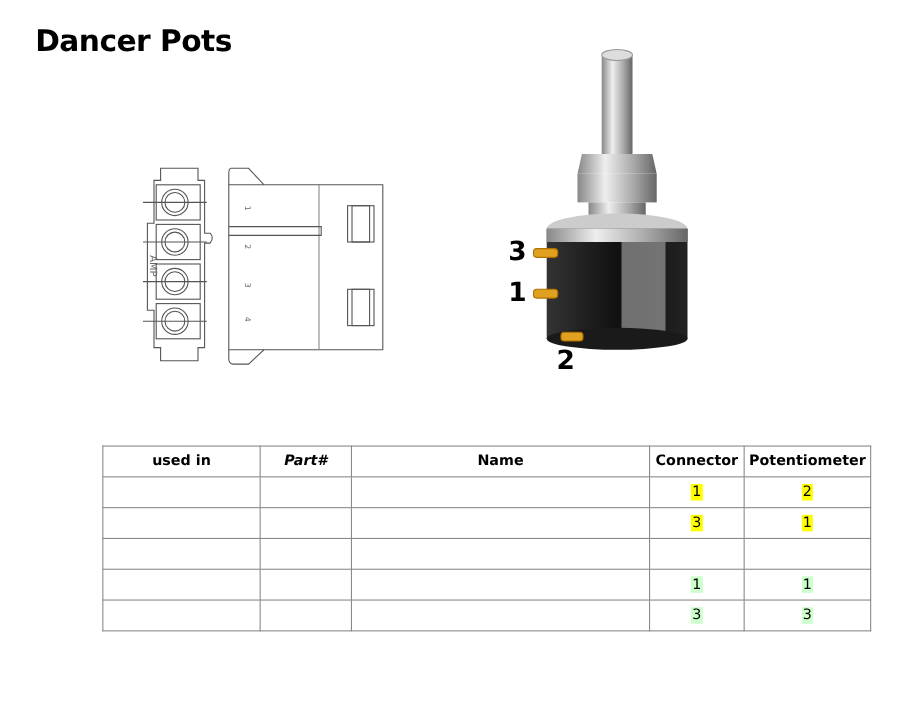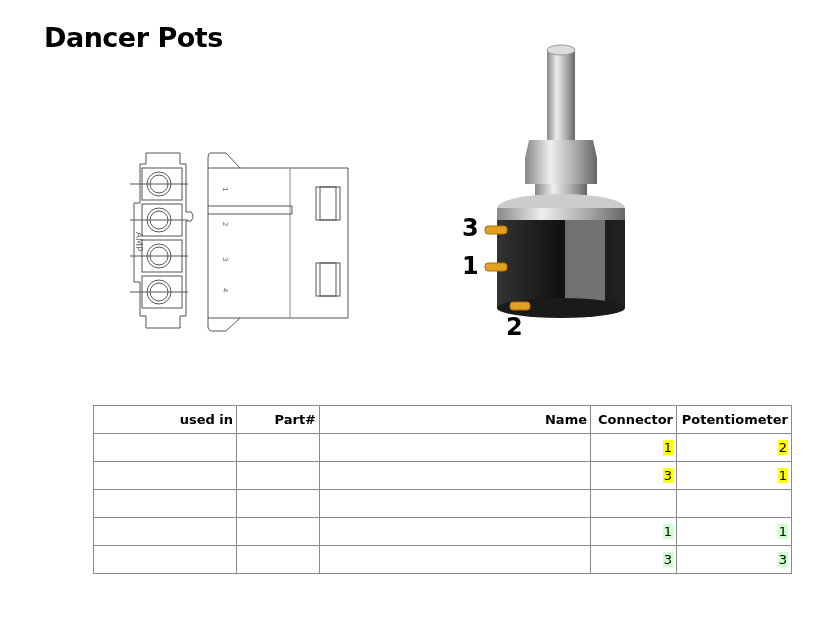--- a/index.html
+++ b/index.html
@@ -1,24 +1,24 @@
 <!DOCTYPE html>
 <html><head>
 <meta charset="utf-8">
 <style>
   html, body { margin:0; padding:0; background:#ffffff; }
   body { width:819px; height:638px; position:relative; overflow:hidden; font-family:"DejaVu Sans", sans-serif; color:#000; }
-  .title { position:absolute; left:44px; top:22px; font-family:"DejaVu Sans", sans-serif; font-weight:bold; font-size:27px; letter-spacing:-0.5px; }
+  .title { position:absolute; left:32px; top:22px; font-family:"DejaVu Sans", sans-serif; font-weight:bold; font-size:27px; letter-spacing:-0.5px; }
   .connector-drawing { position:absolute; left:128px; top:150px; width:225px; height:185px; }
   .pot-photo { position:absolute; left:455px; top:40px; width:200px; height:300px; }
   .pin-label { position:absolute; font-family:"DejaVu Sans", sans-serif; font-weight:bold; font-size:24px; }
   table.pinout { position:absolute; left:93px; top:405px; border-collapse:collapse; font-family:"DejaVu Sans", sans-serif; font-size:13px; border:1px solid #8a8a8a; border-radius:6px; }
-  table.pinout th, table.pinout td { border:1px solid #8a8a8a; height:27px; padding:0 3px; text-align:right; white-space:nowrap; }
+  table.pinout th, table.pinout td { border:1px solid #8a8a8a; height:27px; padding:0 3px; text-align:center; white-space:nowrap; }
   table.pinout th { font-weight:bold; font-size:13px; }
-  .c0 { width:136px; } .c1 { width:76px; } .c2 { width:264px; } .c3 { width:79px; } .c4 { width:108px;margin-left:48px; }
+  .c0 { width:136px; } .c1 { width:76px;font-style:italic; } .c2 { width:264px; } .c3 { width:79px; } .c4 { width:108px;margin-left:48px; }
   .hl-yellow { background:#ffff00; padding:0 1px; }
   .hl-green { background:#ccffcc; padding:0 1px; }
 </style>
 </head>
 <body>
 
 <div class="title">Dancer Pots</div>
 
 <svg class="connector-drawing" viewBox="0 0 225 185" fill="none" stroke="#555" stroke-width="1">
 

